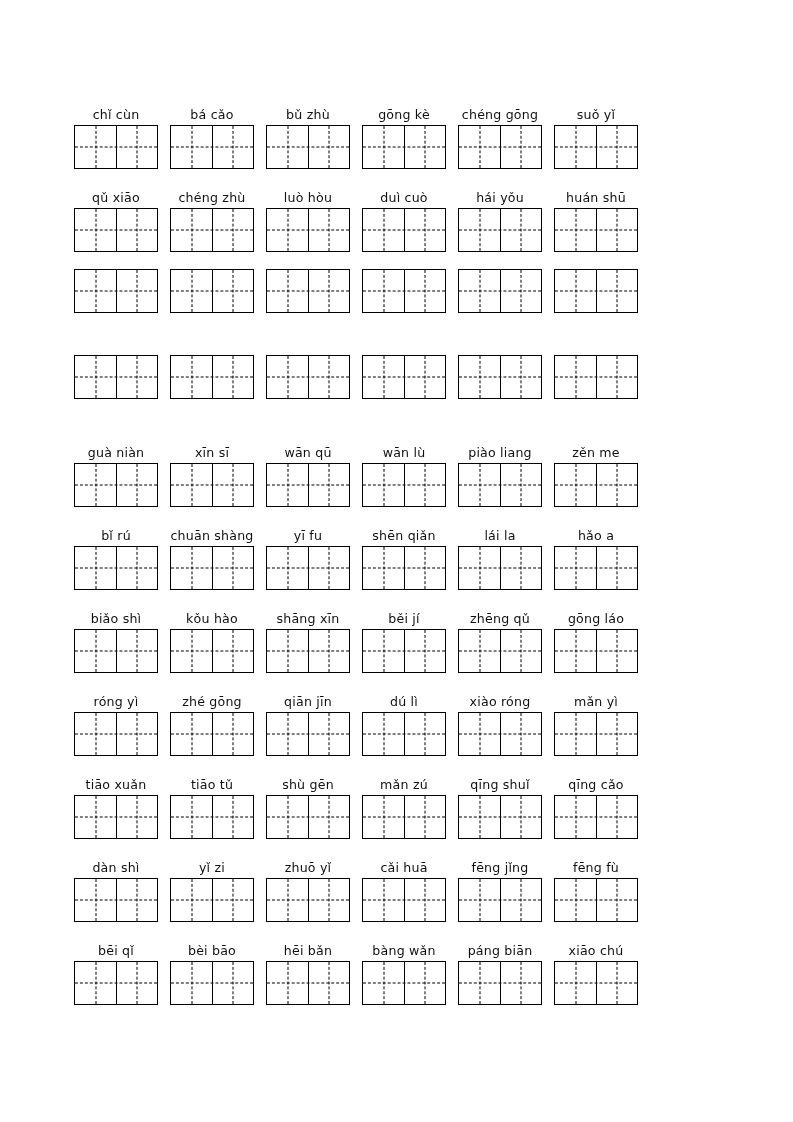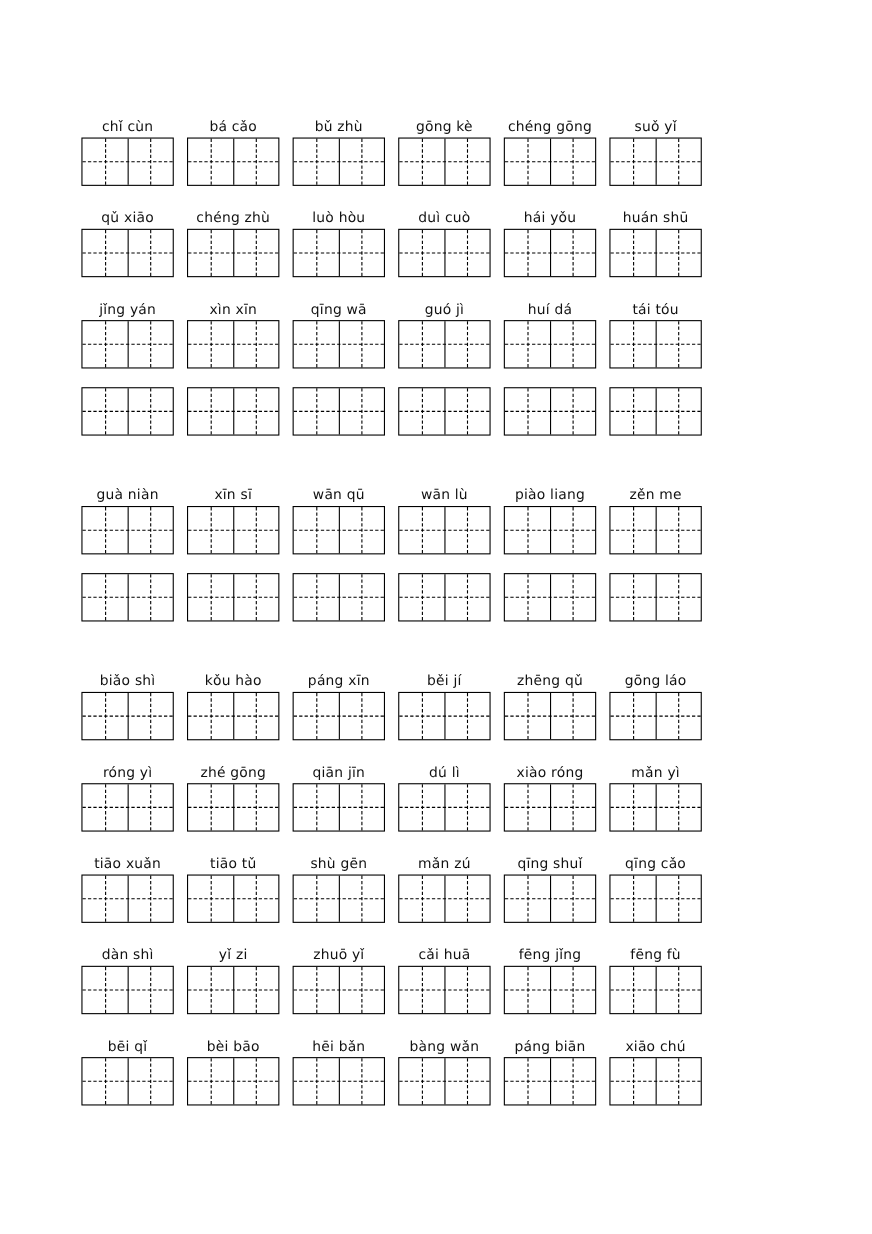--- a/index.html
+++ b/index.html
@@ -177,28 +177,20 @@
             <div class="gb-cell first"></div>
             <div class="gb-cell second"></div>
           </div>
           <div class="grid-box">
             <div class="gb-cell first"></div>
             <div class="gb-cell second"></div>
           </div>
         </div>
       </div>
       <div class="ws-row">
-        <div class="row-labels">
-          <div class="label-cell">jǐng yán</div>
-          <div class="label-cell">xìn xīn</div>
-          <div class="label-cell">qīng wā</div>
-          <div class="label-cell">guó jì</div>
-          <div class="label-cell">huí dá</div>
-          <div class="label-cell">tái tóu</div>
-        </div>
         <div class="row-boxes">
           <div class="grid-box">
             <div class="gb-cell first"></div>
             <div class="gb-cell second"></div>
           </div>
           <div class="grid-box">
             <div class="gb-cell first"></div>
             <div class="gb-cell second"></div>
           </div>
           <div class="grid-box">
@@ -277,20 +269,28 @@
             <div class="gb-cell first"></div>
             <div class="gb-cell second"></div>
           </div>
           <div class="grid-box">
             <div class="gb-cell first"></div>
             <div class="gb-cell second"></div>
           </div>
         </div>
       </div>
       <div class="ws-row">
+        <div class="row-labels">
+          <div class="label-cell">bǐ rú</div>
+          <div class="label-cell">chuān shàng</div>
+          <div class="label-cell">yī fu</div>
+          <div class="label-cell">shēn qiǎn</div>
+          <div class="label-cell">lái la</div>
+          <div class="label-cell">hǎo a</div>
+        </div>
         <div class="row-boxes">
           <div class="grid-box">
             <div class="gb-cell first"></div>
             <div class="gb-cell second"></div>
           </div>
           <div class="grid-box">
             <div class="gb-cell first"></div>
             <div class="gb-cell second"></div>
           </div>
           <div class="grid-box">
@@ -308,21 +308,21 @@
           <div class="grid-box">
             <div class="gb-cell first"></div>
             <div class="gb-cell second"></div>
           </div>
         </div>
       </div>
       <div class="ws-row">
         <div class="row-labels">
           <div class="label-cell">biǎo shì</div>
           <div class="label-cell">kǒu hào</div>
-          <div class="label-cell">páng xīn</div>
+          <div class="label-cell">shāng xīn</div>
           <div class="label-cell">běi jí</div>
           <div class="label-cell">zhēng qǔ</div>
           <div class="label-cell">gōng láo</div>
         </div>
         <div class="row-boxes">
           <div class="grid-box">
             <div class="gb-cell first"></div>
             <div class="gb-cell second"></div>
           </div>
           <div class="grid-box">

